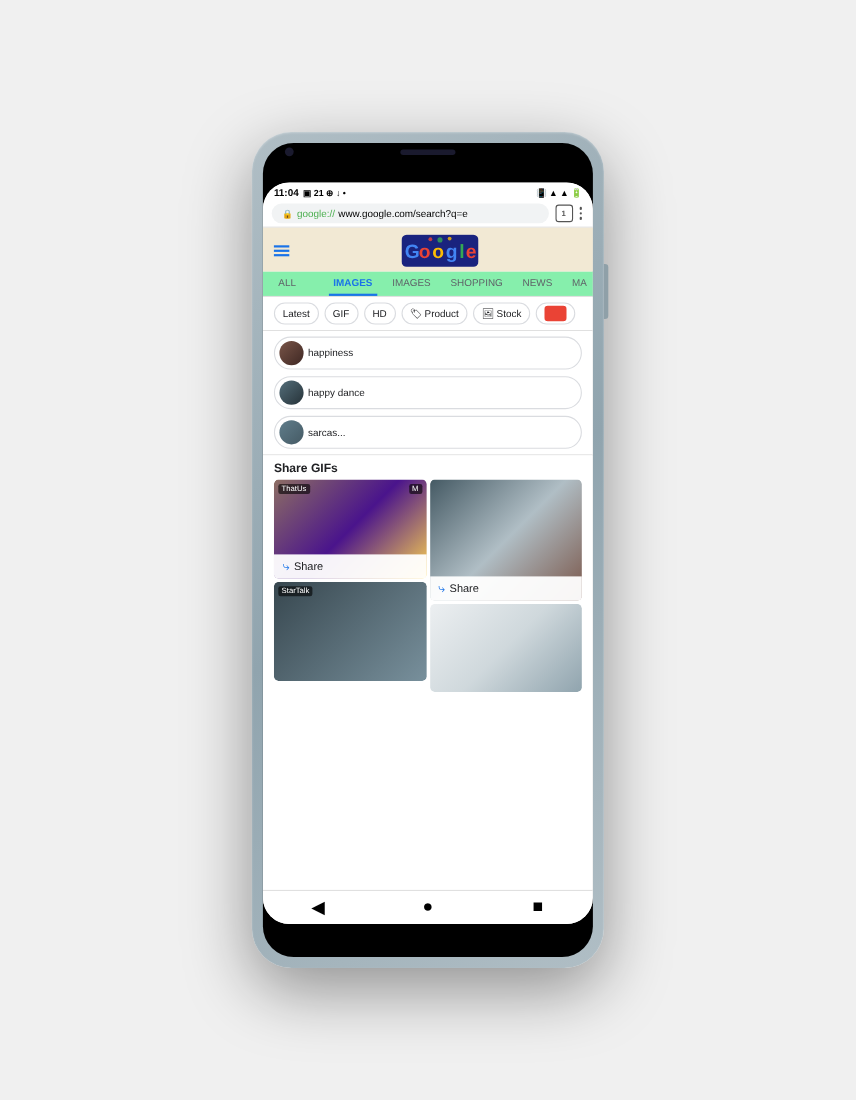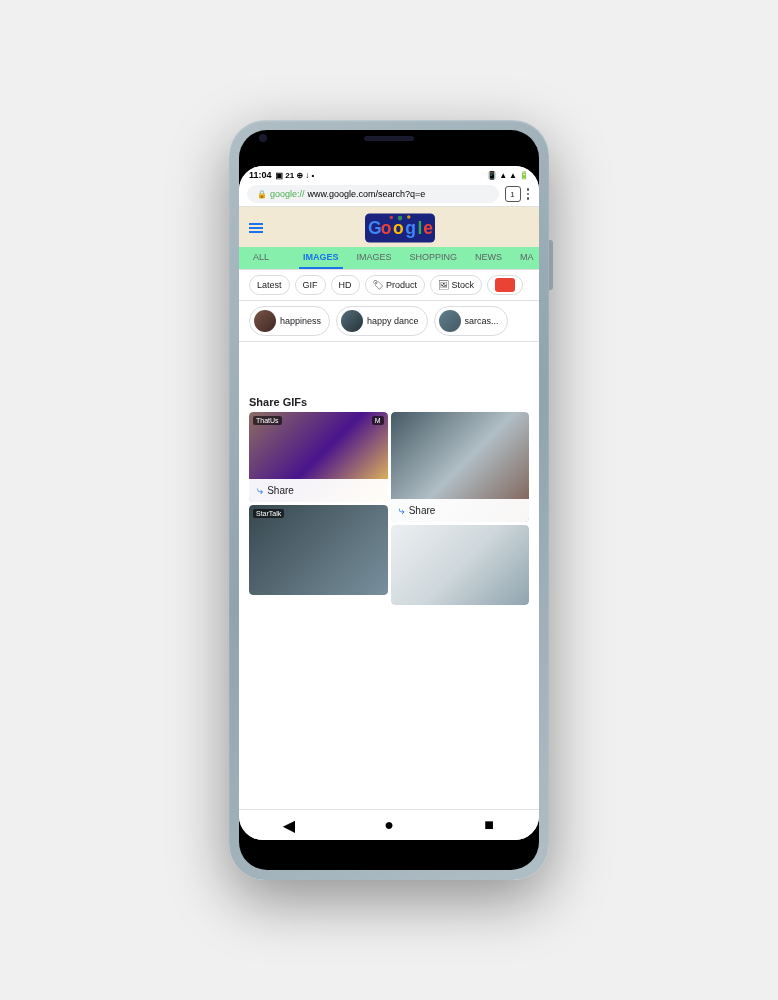--- a/index.html
+++ b/index.html
@@ -268,20 +268,21 @@
     }
 
     
     .related-chips {
       background: #fff;
       display: flex;
       padding: 5px 10px;
       gap: 6px;
       overflow-x: auto;
       border-bottom: 1px solid #e0e0e0;
+      flex-direction: column;
     }
 
     .related-chip {
       display: flex;
       align-items: center;
       gap: 4px;
       background: #fff;
       border: 1px solid #dadce0;
       border-radius: 16px;
       padding: 3px 8px 3px 4px;
@@ -303,21 +304,20 @@
       flex: 1;
       overflow-y: auto;
       background: #fff;
     }
 
     .section-title {
       padding: 6px 10px 4px 10px;
       font-size: 11px;
       font-weight: bold;
       color: #202124;
-      margin-top: 48px;
     }
 
     
     .gif-grid {
       display: flex;
       gap: 3px;
       padding: 0 10px;
     }
 
     .gif-col {

